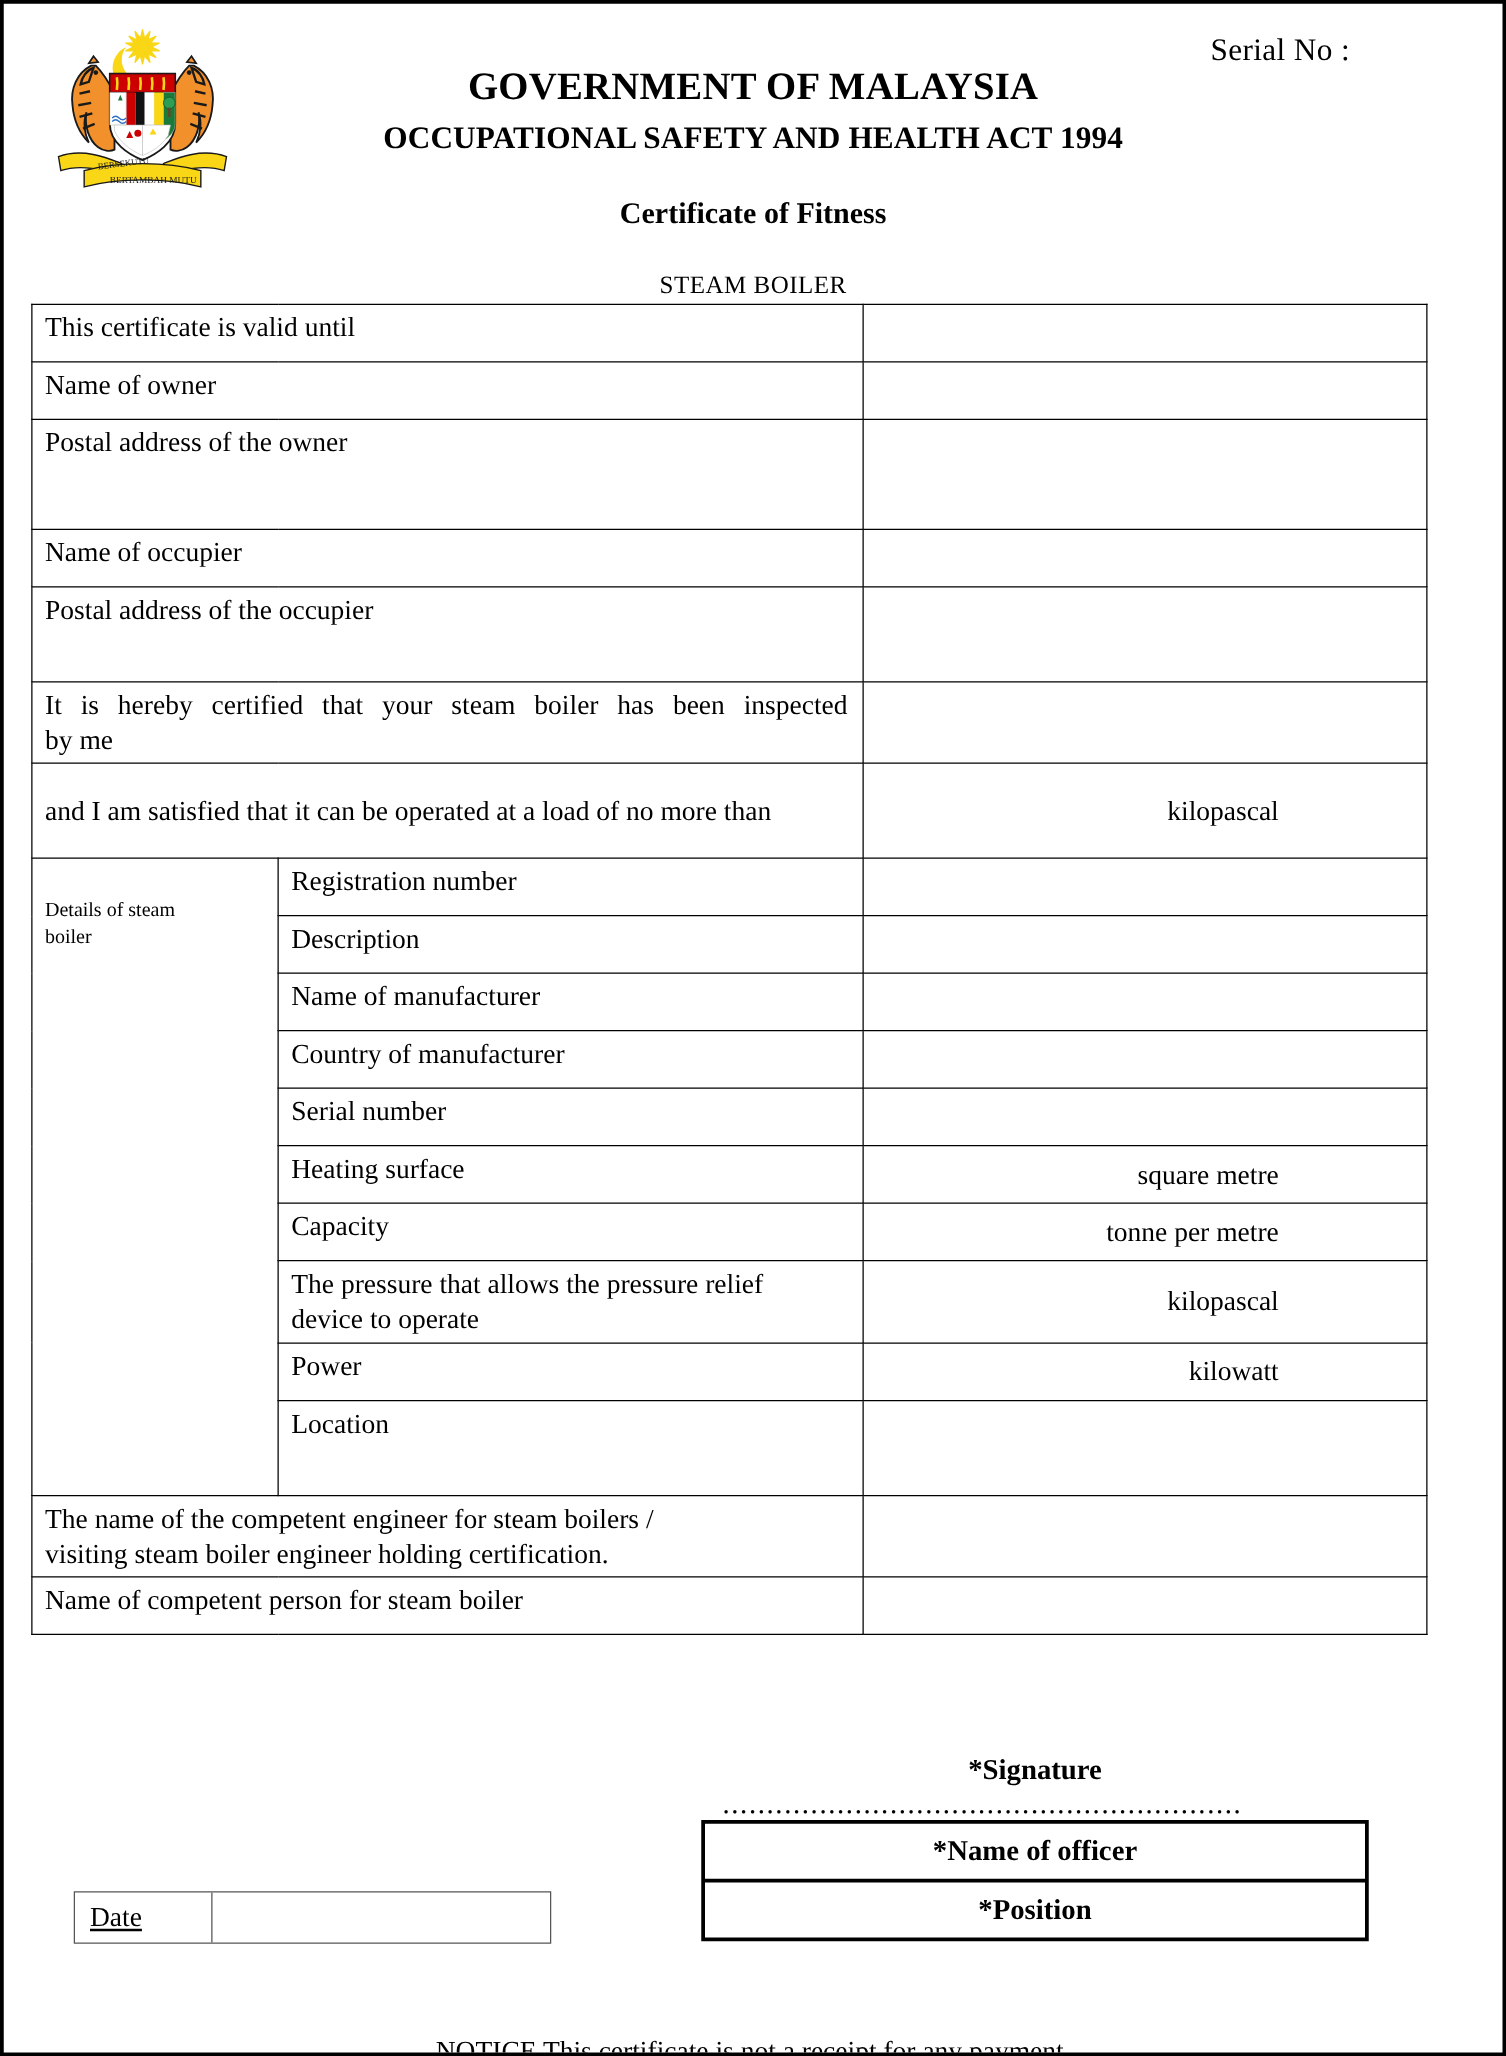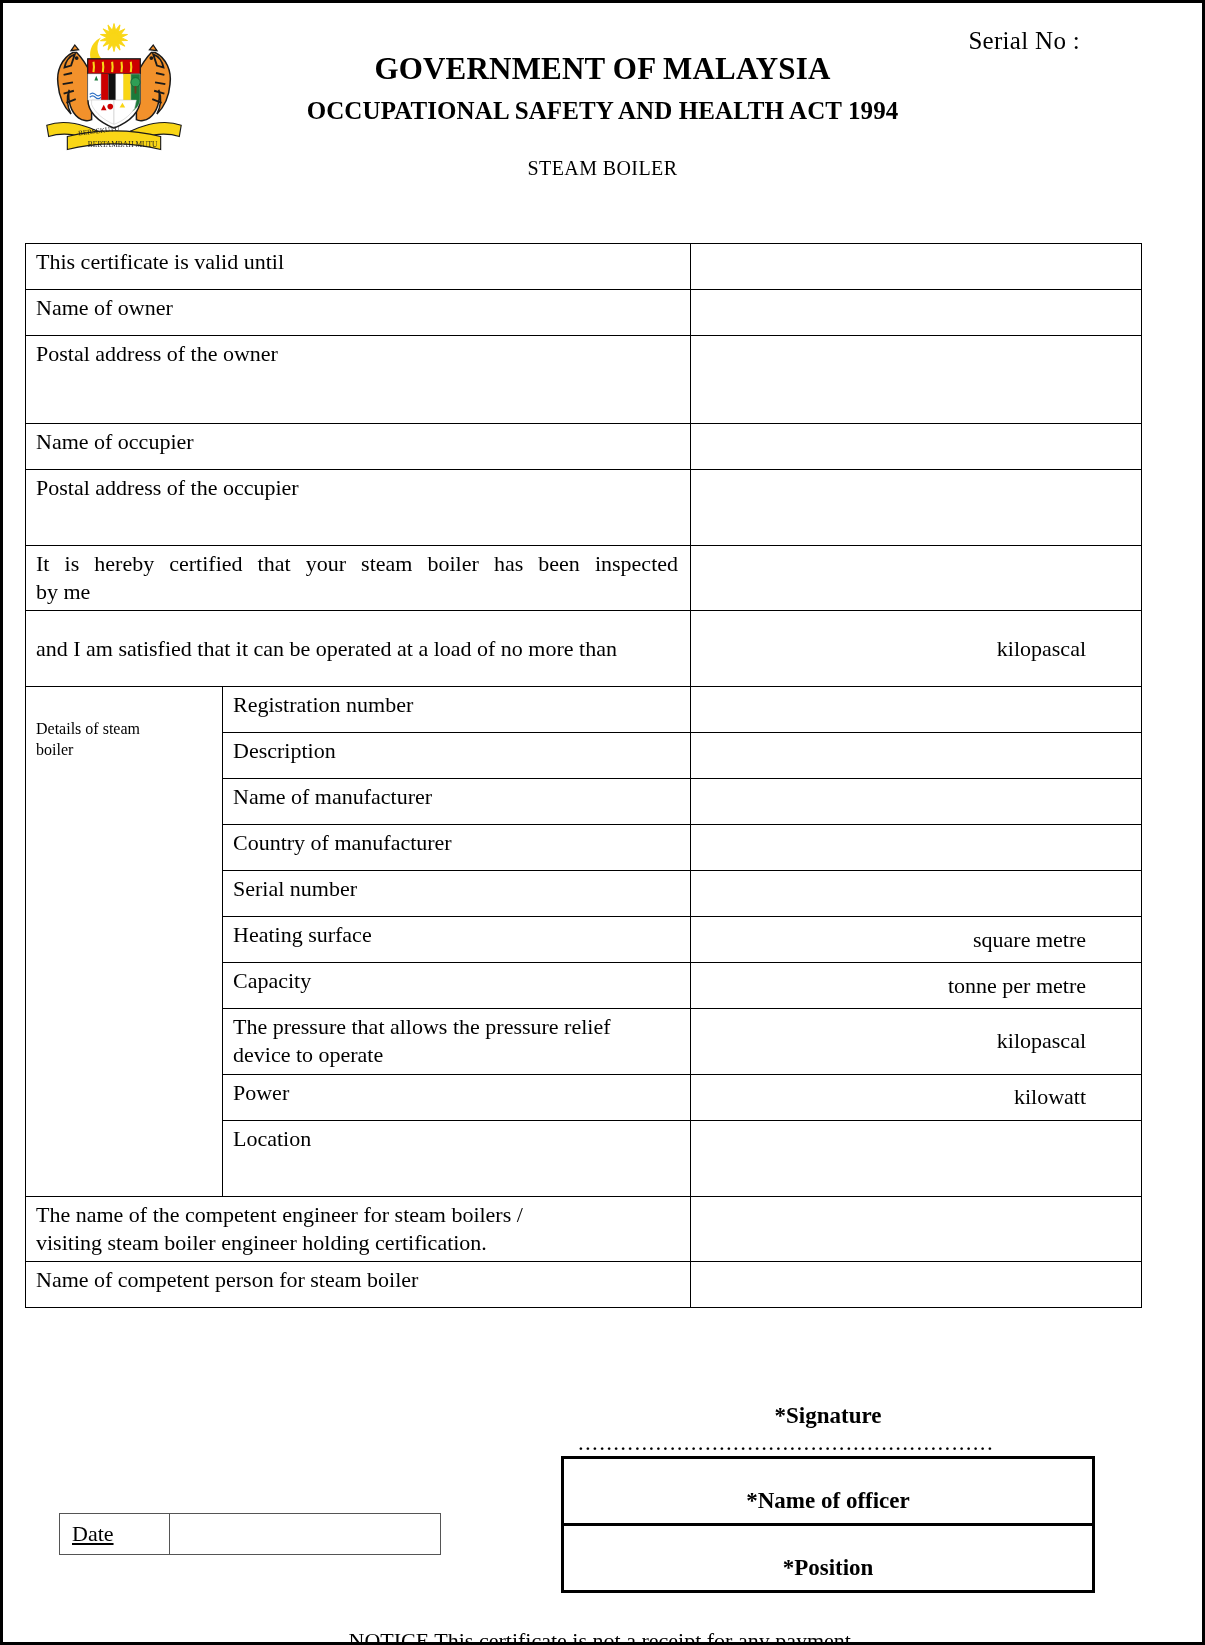--- a/index.html
+++ b/index.html
@@ -95,21 +95,21 @@
     font-size: 22px;
     vertical-align: top;
     line-height: 1.26;
   }
   .col-sub   { width: 197px; }
   .col-sublabel { width: 468px; }
   .col-value { width: 451px; }
 
   td.value-cell {
     text-align: right;
-    padding-right: 55px;
+    padding-right: 118px;
     vertical-align: middle;
   }
   td.value-cell.mid { vertical-align: middle; }
 
   td.justify {
     text-align: justify;
     text-align-last: justify;
     padding-right: 12px;
   }
   td.justify > span.lastline {
@@ -164,21 +164,20 @@
     top: 138px;
     width: 528px;
     border: 3px solid #000;
   }
   .officer-cell {
     height: 44px;
     line-height: 44px;
     text-align: center;
     font-size: 23px;
     font-weight: bold;
-    margin-top: 20px;
   }
   .officer-cell.first { border-bottom: 3px solid #000; }
 
   .date-box {
     position: absolute;
     left: 56px;
     top: 195px;
     width: 380px;
     height: 40px;
     border: 1px solid #555;
@@ -296,20 +295,21 @@
           <text x="52" y="127" font-size="7.5" font-family="Liberation Serif, serif" fill="#1a1a1a" transform="rotate(-7 52 127)">BERSEKUTU</text>
           <text x="62" y="139" font-size="8" font-family="Liberation Serif, serif" fill="#1a1a1a">BERTAMBAH MUTU</text>
         </svg>
       </div>
 
       <div class="serial-no">Serial No :</div>
 
       <div class="title-block">
         <div class="gov-title">GOVERNMENT OF MALAYSIA</div>
         <div class="act-title">OCCUPATIONAL SAFETY AND HEALTH ACT 1994</div>
+        <div class="cert-title">Certificate of Fitness</div>
         <div class="doc-subject">STEAM BOILER</div>
       </div>
     </div>
 
     <table class="main-table">
       <colgroup>
         <col class="col-sub">
         <col class="col-sublabel">
         <col class="col-value">
       </colgroup>

